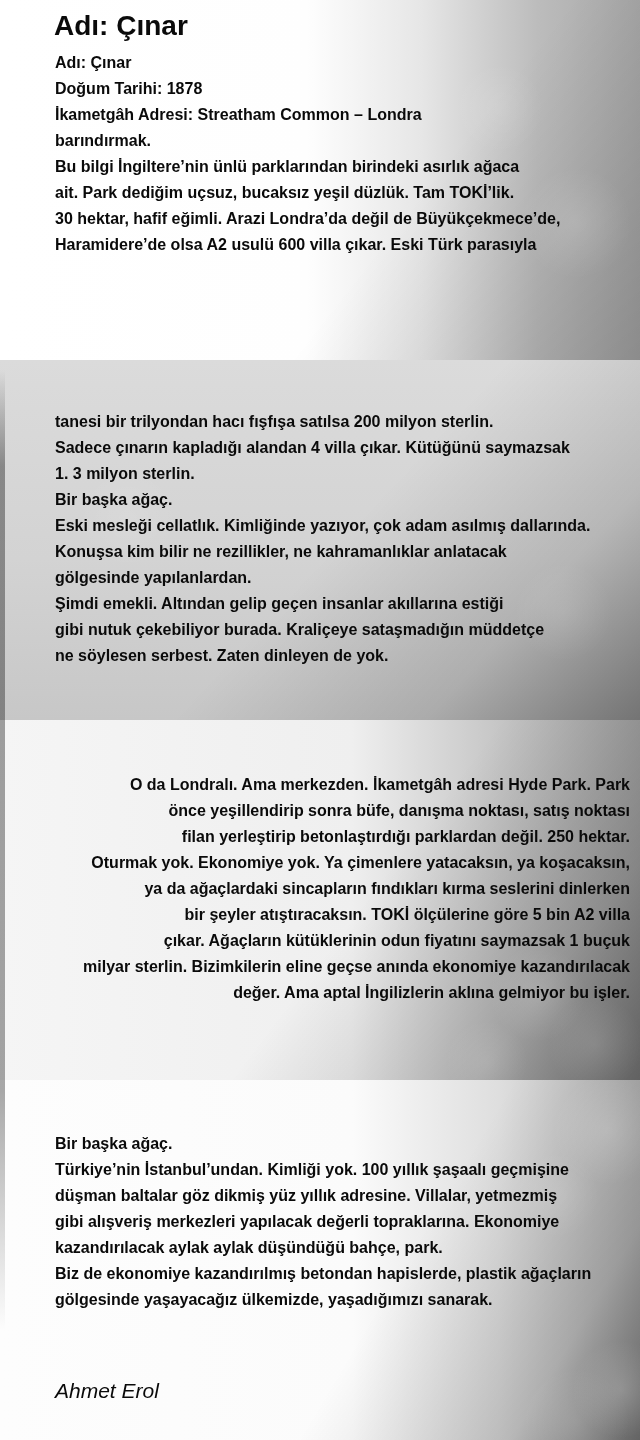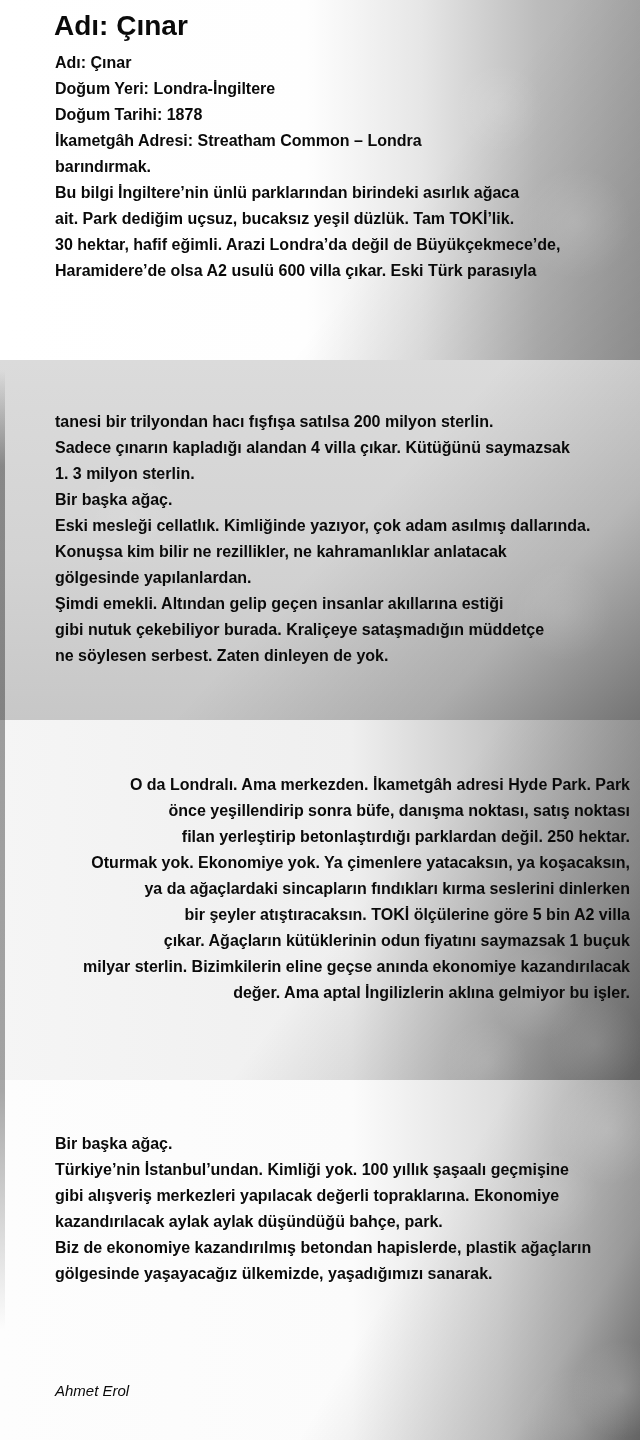--- a/index.html
+++ b/index.html
@@ -66,42 +66,41 @@
     font-size: 16px; font-weight: bold; line-height: 26px;
     white-space: nowrap;
   }
   .s1 { top: 50px; }
   .s2 { top: 409px; }
   .s3 { top: 772px; text-align: right; }
   .s4 { top: 1131px; }
 
   .author {
     position: absolute; left: 55px; top: 1377px;
-    font-size: 15px; font-style: italic; font-weight: normal;
+    font-size: 21px; font-style: italic; font-weight: normal;
     line-height: 28px;
   }
 </style>
 </head>
 <body>
 
 <div class="bg">
   <div class="band band1"></div>
   <div class="band band2"></div>
   <div class="band band3"></div>
   <div class="band band4"></div>
   <div class="left-edge"></div>
 </div>
 
 <div class="content">
 
   <h1 class="title">Adı: Çınar</h1>
 
   <div class="stanza s1">
     <div class="line">Adı: Çınar</div>
-    <div class="line">Doğum Yeri: Londra-İngiltere</div>
     <div class="line">Doğum Tarihi: 1878</div>
     <div class="line">İkametgâh Adresi: Streatham Common – Londra</div>
     <div class="line">barındırmak.</div>
     <div class="line">Bu bilgi İngiltere’nin ünlü parklarından birindeki asırlık ağaca</div>
     <div class="line">ait. Park dediğim uçsuz, bucaksız yeşil düzlük. Tam TOKİ’lik.</div>
     <div class="line">30 hektar, hafif eğimli. Arazi Londra’da değil de Büyükçekmece’de,</div>
     <div class="line">Haramidere’de olsa A2 usulü 600 villa çıkar. Eski Türk parasıyla</div>
   </div>
 
   <div class="stanza s2">
@@ -125,20 +124,21 @@
     <div class="line">ya da ağaçlardaki sincapların fındıkları kırma seslerini dinlerken</div>
     <div class="line">bir şeyler atıştıracaksın. TOKİ ölçülerine göre 5 bin A2 villa</div>
     <div class="line">çıkar. Ağaçların kütüklerinin odun fiyatını saymazsak 1 buçuk</div>
     <div class="line">milyar sterlin. Bizimkilerin eline geçse anında ekonomiye kazandırılacak</div>
     <div class="line">değer. Ama aptal İngilizlerin aklına gelmiyor bu işler.</div>
   </div>
 
   <div class="stanza s4">
     <div class="line">Bir başka ağaç.</div>
     <div class="line">Türkiye’nin İstanbul’undan. Kimliği yok. 100 yıllık şaşaalı geçmişine</div>
+    <div class="line">düşman baltalar göz dikmiş yüz yıllık adresine. Villalar, yetmezmiş</div>
     <div class="line">gibi alışveriş merkezleri yapılacak değerli topraklarına. Ekonomiye</div>
     <div class="line">kazandırılacak aylak aylak düşündüğü bahçe, park.</div>
     <div class="line">Biz de ekonomiye kazandırılmış betondan hapislerde, plastik ağaçların</div>
     <div class="line">gölgesinde yaşayacağız ülkemizde, yaşadığımızı sanarak.</div>
   </div>
 
   <div class="author">Ahmet Erol</div>
 
 </div>
 

